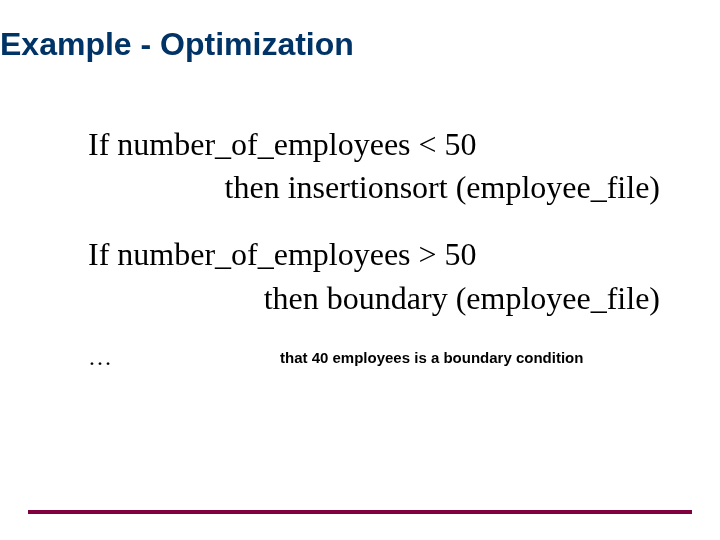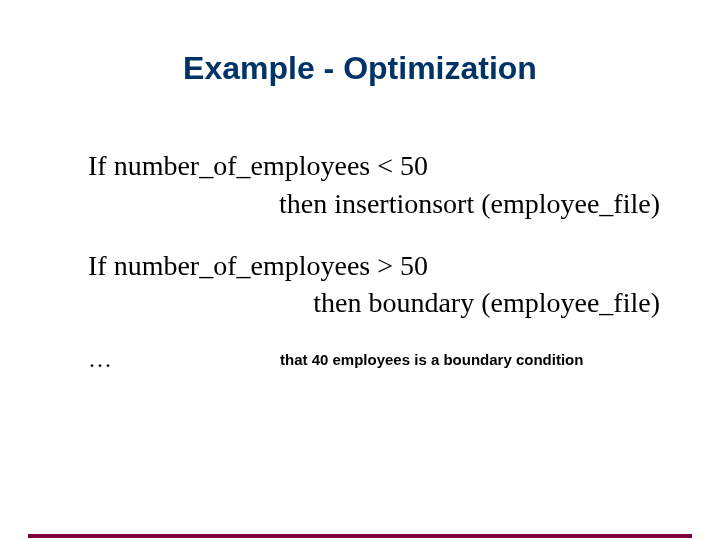--- a/index.html
+++ b/index.html
@@ -14,32 +14,31 @@
   .slide {
     width: 100%;
     height: 100%;
     position: relative;
     padding: 0;
   }
   .title {
     color: #003366;
     font-size: 32px;
     font-weight: bold;
-    text-align: center;
-    margin-top: 50px;
+    margin-top: 26px;
     font-family: Arial, Helvetica, sans-serif;
   }
   .body-content {
     margin-top: 60px;
     padding-left: 88px;
     padding-right: 60px;
   }
   .code-block {
     font-family: 'Times New Roman', Times, serif;
-    font-size: 28px;
+    font-size: 32px;
     color: #000000;
     line-height: 1.35;
     margin-bottom: 24px;
   }
   .code-indent {
     padding-left: 56px;
     text-align: right;
   }
   .ellipsis-row {
     display: flex;

